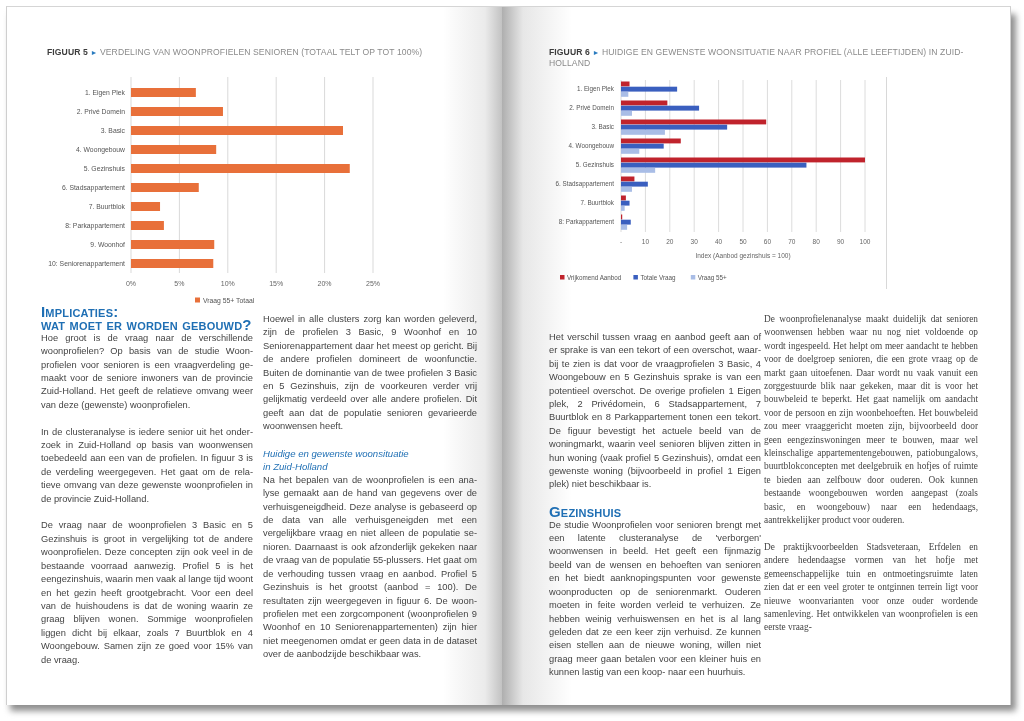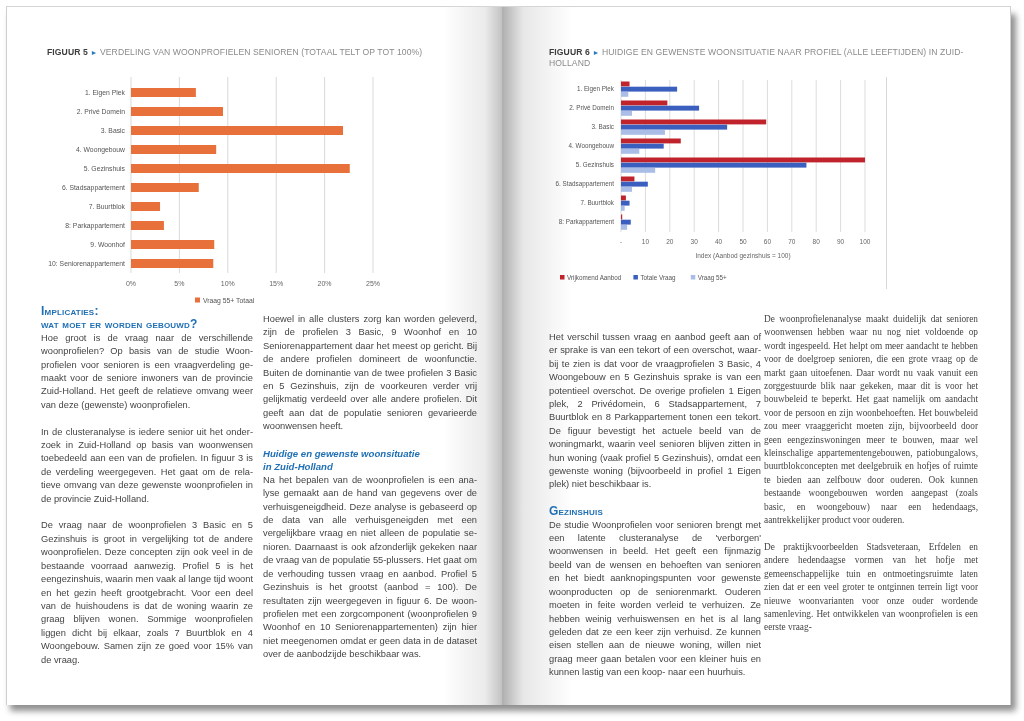--- a/index.html
+++ b/index.html
@@ -30,25 +30,25 @@
   }
   .fig-title b { color:#3d3d3d; font-weight:bold; }
   .fig-title .arrow { color:#2a7bbf; font-size:7px; }
   svg text { font-family:"Liberation Sans", sans-serif; }
   .col {
     position:absolute; font-size:9.3px; line-height:13.4px; color:#444;
     text-align:justify; hyphens:manual;
   }
   .col p { margin:0 0 13.4px 0; }
   .heading-caps {
-    color:#1f6fb4; font-weight:bold; font-size:12px; line-height:13.4px;
+    color:#1f6fb4; font-weight:bold; font-size:15px; line-height:13.4px;
     font-variant:small-caps; letter-spacing:0.2px; text-transform:none;
   }
   .heading-italic {
-    color:#1f6fb4; font-weight:bold; font-style:italic; font-size:9.6px; line-height:13.4px;
+    color:#1f6fb4; font-weight:normal; font-style:italic; font-size:9.6px; line-height:13.4px;
   }
   .footer {
     position:absolute; font-size:10px; color:#8a8a8a; top:708px;font-style:italic;
   }
   .footer .pnum { color:#1f6fb4; font-weight:bold; }
 </style>
 </head>
 <body>
 
 <div class="book-shadow"></div>

